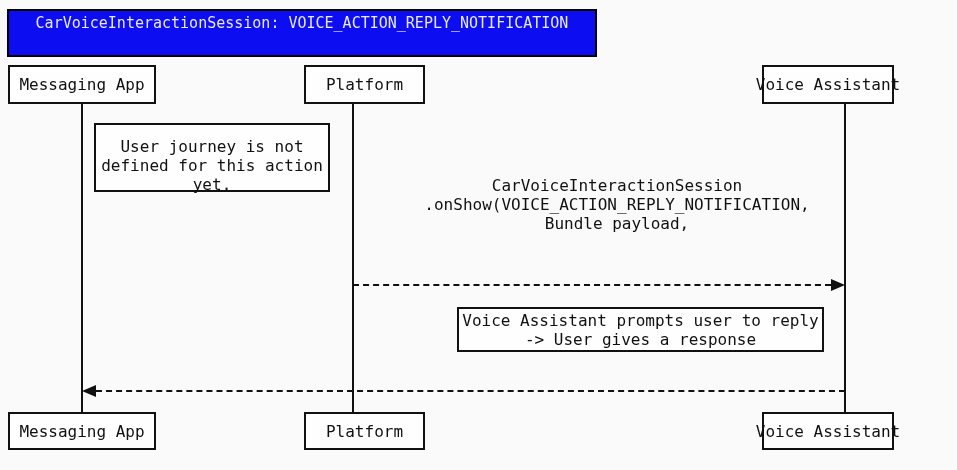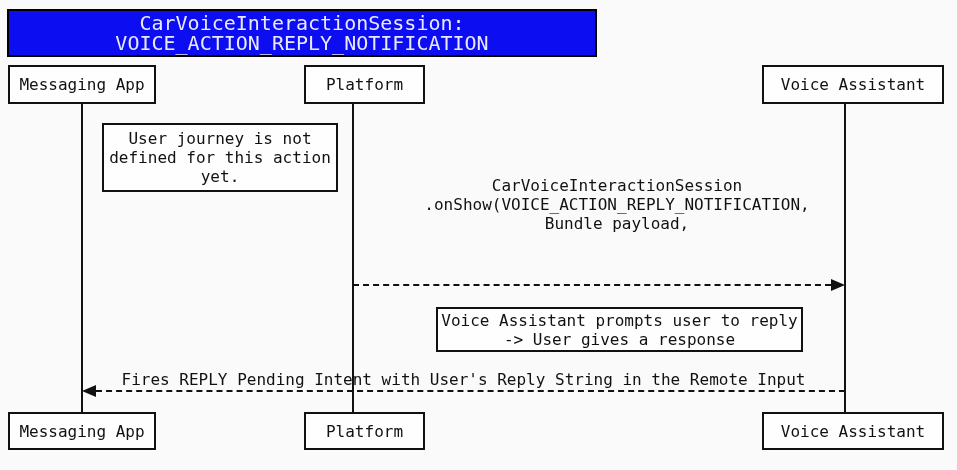--- a/index.html
+++ b/index.html
@@ -14,62 +14,62 @@
     overflow: hidden;
   }
   .title-box {
     position: absolute;
     left: 7px; top: 9px;
     width: 590px; height: 48px;
     box-sizing: border-box;
     background: #0d0df2;
     border: 2px solid #000000;
     color: #e8e8ff;
-    font-size: 20px;
+    font-size: 15px;
     line-height: 20px;
     text-align: center;
     padding-top: 2px;
   }
   .participant {
     position: absolute;
     box-sizing: border-box;
     background: #fefefe;
     border: 2px solid #111;
     display: flex;
     align-items: center;
     justify-content: center;
     font-size: 16px;
     white-space: nowrap;
   }
   .row-top { top: 65px; height: 39px; }
   .row-bottom { top: 412px; height: 38px; }
   .p-ma { left: 8px; width: 148px; text-align: right; }
   .p-pf { left: 304px; width: 121px; }
-  .p-va { left: 762px; width: 182px; }
+  .p-va { left: 762px; width: 132px; }
   .lifeline {
     position: absolute;
     top: 104px;
     width: 2px;
     height: 308px;
     background: #111;
   }
   .ll-ma { left: 81px; }
   .ll-pf { left: 352px; }
   .ll-va { left: 844px; }
   .note {
     position: absolute;
     box-sizing: border-box;
     background: #fefefe;
     border: 2px solid #111;
     font-size: 16px;
     line-height: 19px;
     text-align: center;
   }
-  .note-1 { left: 102px; top: 123px; width: 236px; height: 69px; padding-top: 4px; }
-  .note-2 { left: 436px; top: 307px; width: 367px; height: 45px; padding-top: 2px; }
+  .note-1 { left: 94px; top: 123px; width: 236px; height: 69px; padding-top: 12px; }
+  .note-2 { left: 457px; top: 307px; width: 367px; height: 45px; padding-top: 2px; }
   .msg-text {
     position: absolute;
     font-size: 16px;
     line-height: 19px;
     text-align: center;
     white-space: nowrap;
   }
   .msg-1 { left: 371px; top: 176px; width: 492px; }
   .msg-2 { left: 82px; top: 370px; width: 763px; }
   .arrow-line {
@@ -124,23 +124,20 @@
   </div>
 
   <div class="arrow-line arrow-1"></div>
   <div class="arrowhead ah-right"></div>
 
   <div class="note note-2">
     <div>Voice Assistant prompts user to reply</div>
     <div>-&gt; User gives a response</div>
   </div>
 
-  <div class="msg-text msg-2">
-    <div>Fires REPLY Pending Intent with User's Reply String in the Remote Input</div>
-  </div>
 
   <div class="arrow-line arrow-2"></div>
   <div class="arrowhead ah-left"></div>
 
   <div class="participant row-bottom p-ma">
     <span>Messaging App</span>
   </div>
   <div class="participant row-bottom p-pf">
     <span>Platform</span>
   </div>

